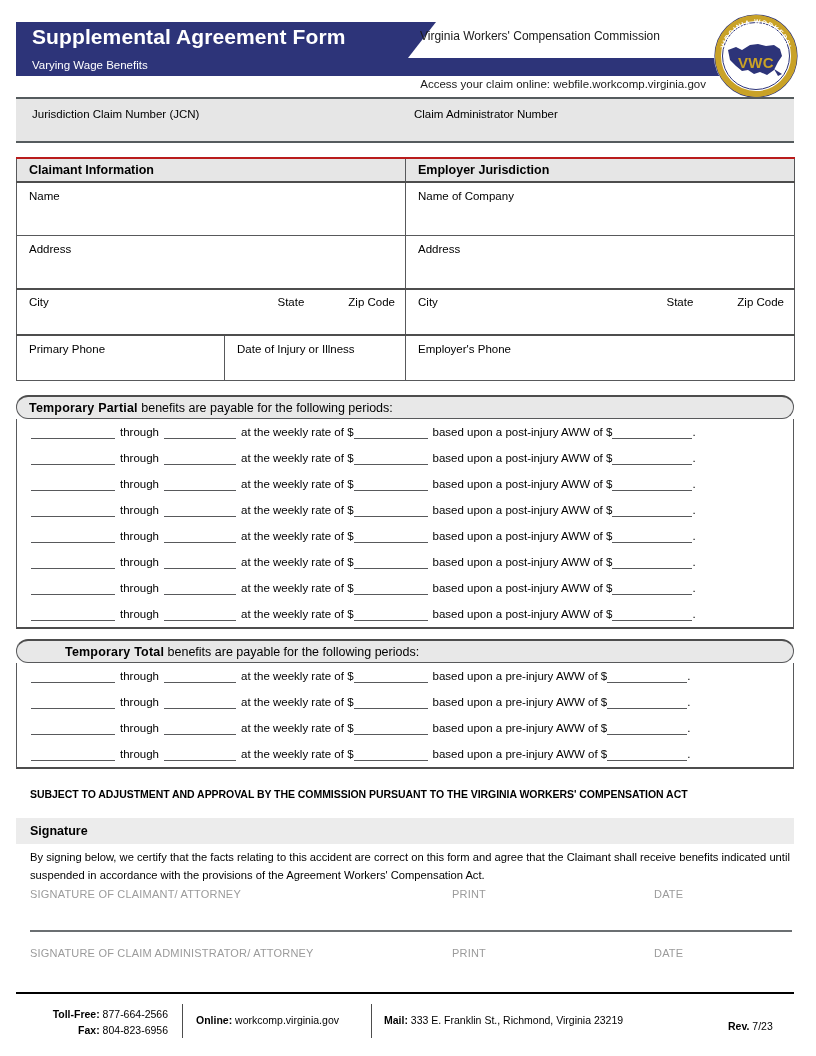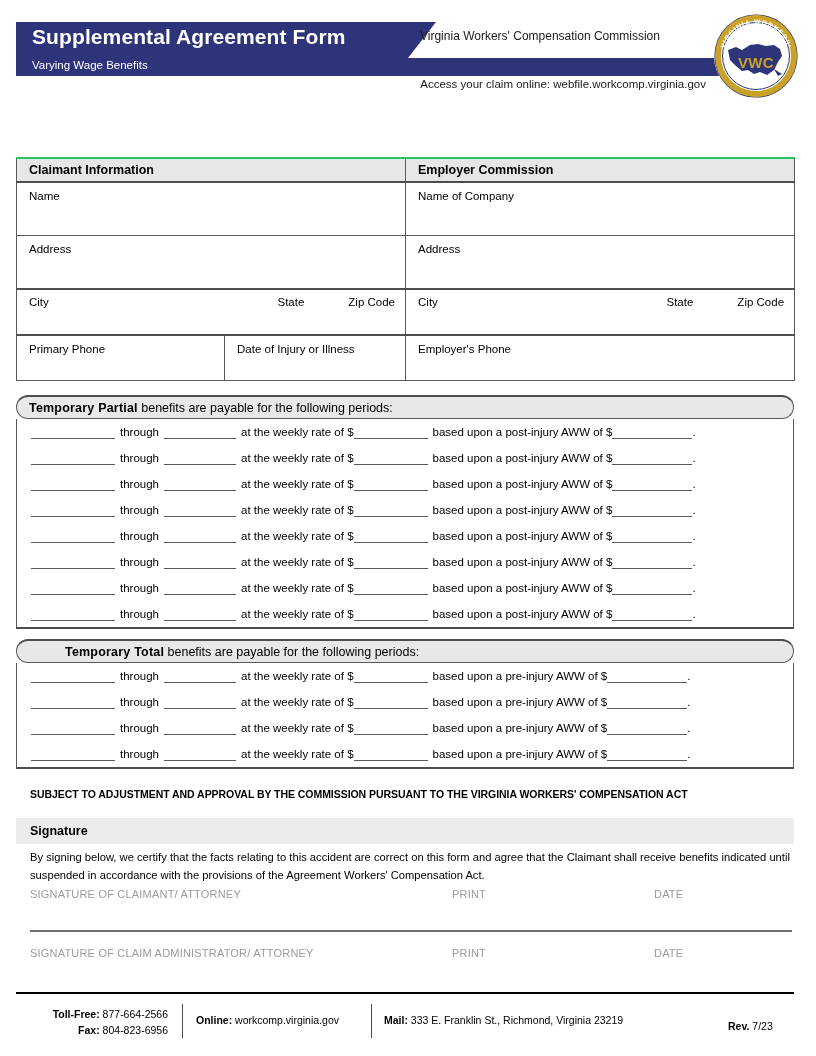--- a/index.html
+++ b/index.html
@@ -129,21 +129,21 @@
     table-layout: fixed;
   }
   .info-table td {
     border: 1px solid #58595b;
     padding: 0;
     vertical-align: top;
   }
   .info-table .hdr-cell {
     background: #e6e6e6;
     height: 22px;
-    border-top: 2px solid #22c55e;
+    border-top: 2px solid #b91c1c;
     border-bottom: 2px solid #4d4d4d;
   }
   .info-table .hdr-cell .cellText {
     font-weight: bold;
     font-size: 12.5px;
     padding: 4px 0 0 12px;
   }
   .cellText {
     display: block;
     font-size: 11.5px;
@@ -321,35 +321,39 @@
       <text font-family="'Liberation Sans',sans-serif" font-size="6.0" font-weight="bold" fill="#ffffff" letter-spacing="0.9">
         <textPath href="#arcBot" startOffset="50%" text-anchor="middle">COMPENSATION COMMISSION</textPath>
       </text>
       <path d="M16,38 L24,35 L30,38 L38,33 L46,32 L54,34 L62,33 L68,37 L70,44
                L66,50 L62,58 L55,63 L48,60 L42,62 L36,58 L30,59 L24,54 L18,48 Z" fill="#2d3479"></path>
       <path d="M62,57 L70,62 L66,64 Z" fill="#2d3479"></path>
       <text x="44" y="56" text-anchor="middle" font-family="'Liberation Sans',sans-serif" font-size="15" font-weight="bold" fill="#c9a227" letter-spacing="0.4">VWC</text>
     </svg>
   </div>
 
+  <div class="jcn-band">
+    <span class="jcn-label-1">Jurisdiction Claim Number (JCN)</span>
+    <span class="jcn-label-2">Claim Administrator Number</span>
+  </div>
 
   <table class="info-table">
     <colgroup>
       <col style="width:208px">
         <col style="width:181px">
       <col style="width:209px">
         <col style="width:180px">
     </colgroup>
     <tbody>
       <tr>
         <td class="hdr-cell" colspan="2">
           <span class="cellText">Claimant Information</span>
         </td>
         <td class="hdr-cell" colspan="2">
-          <span class="cellText">Employer Commission</span>
+          <span class="cellText">Employer Jurisdiction</span>
         </td>
       </tr>
       <tr>
         <td class="rowbox" colspan="2">
           <span class="cellText">Name</span>
         </td>
         <td class="rowbox" colspan="2">
           <span class="cellText">Name of Company</span>
         </td>
       </tr>

